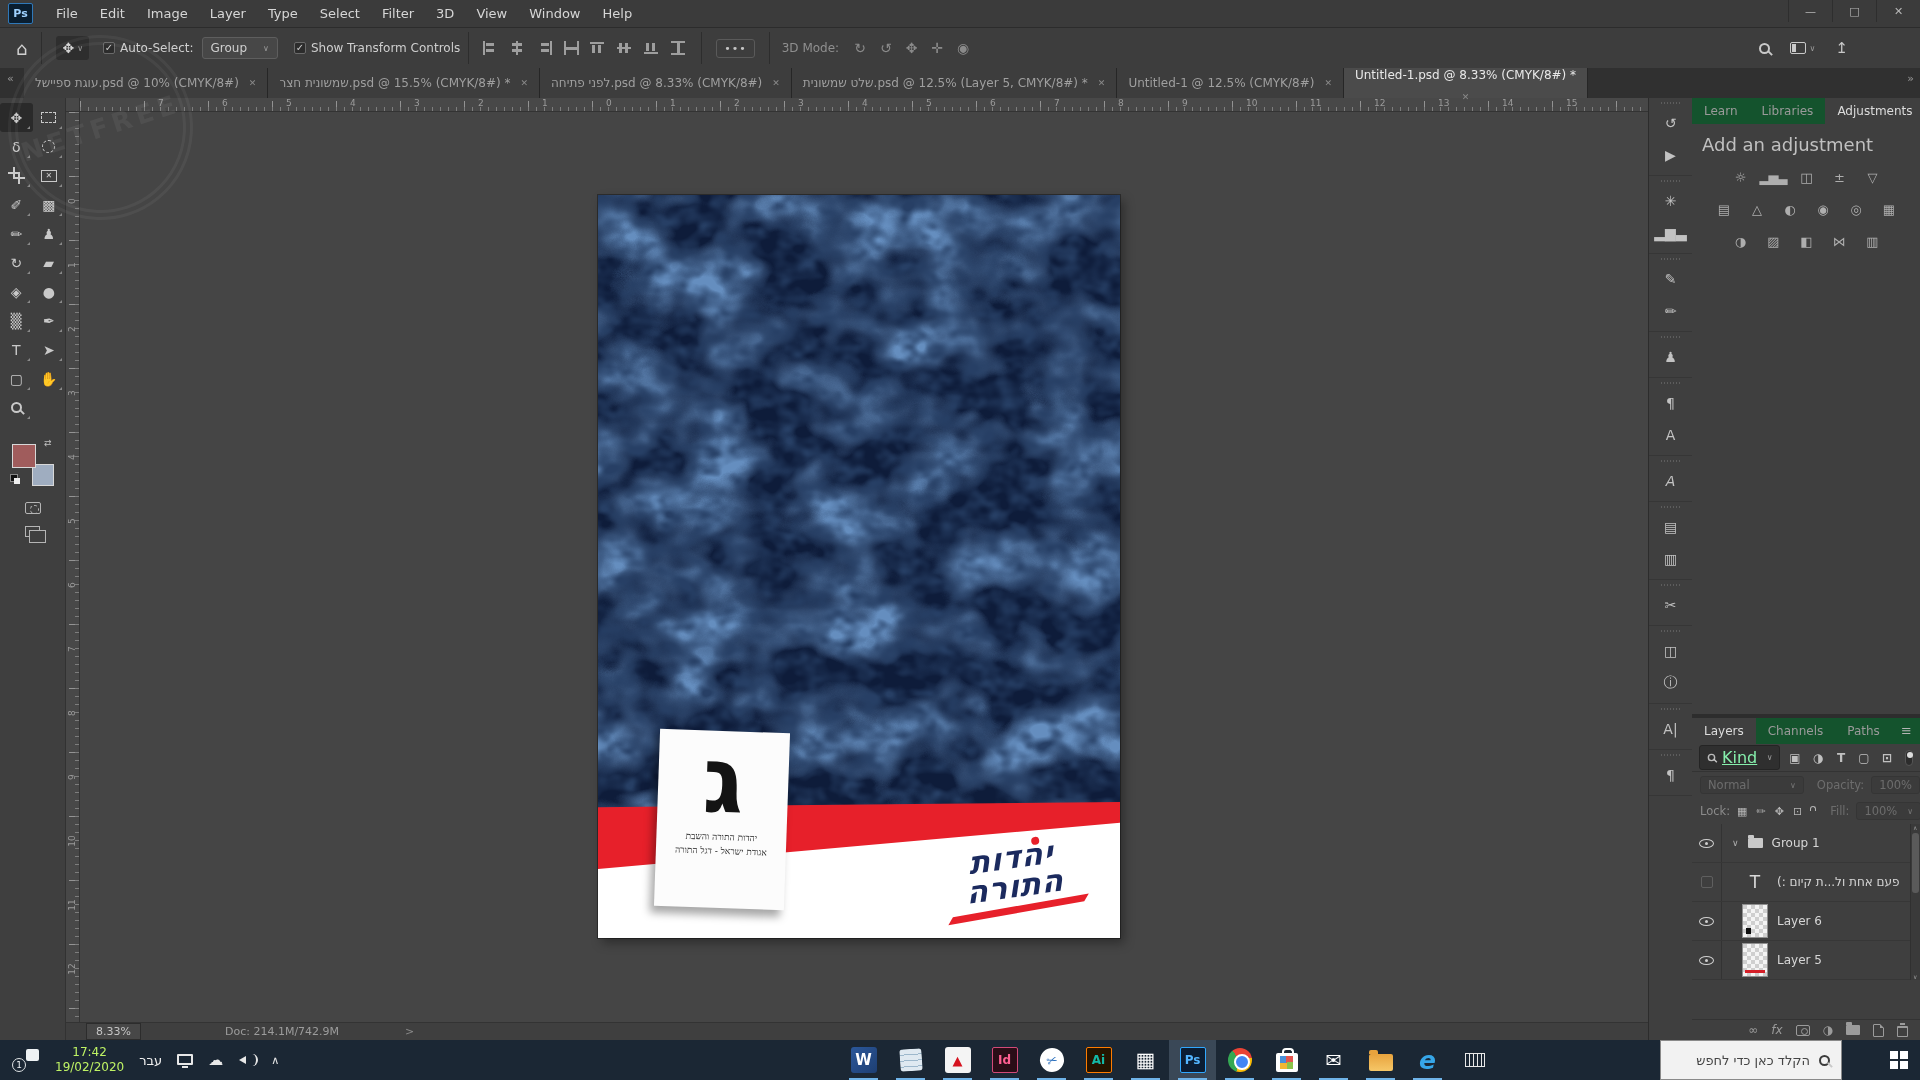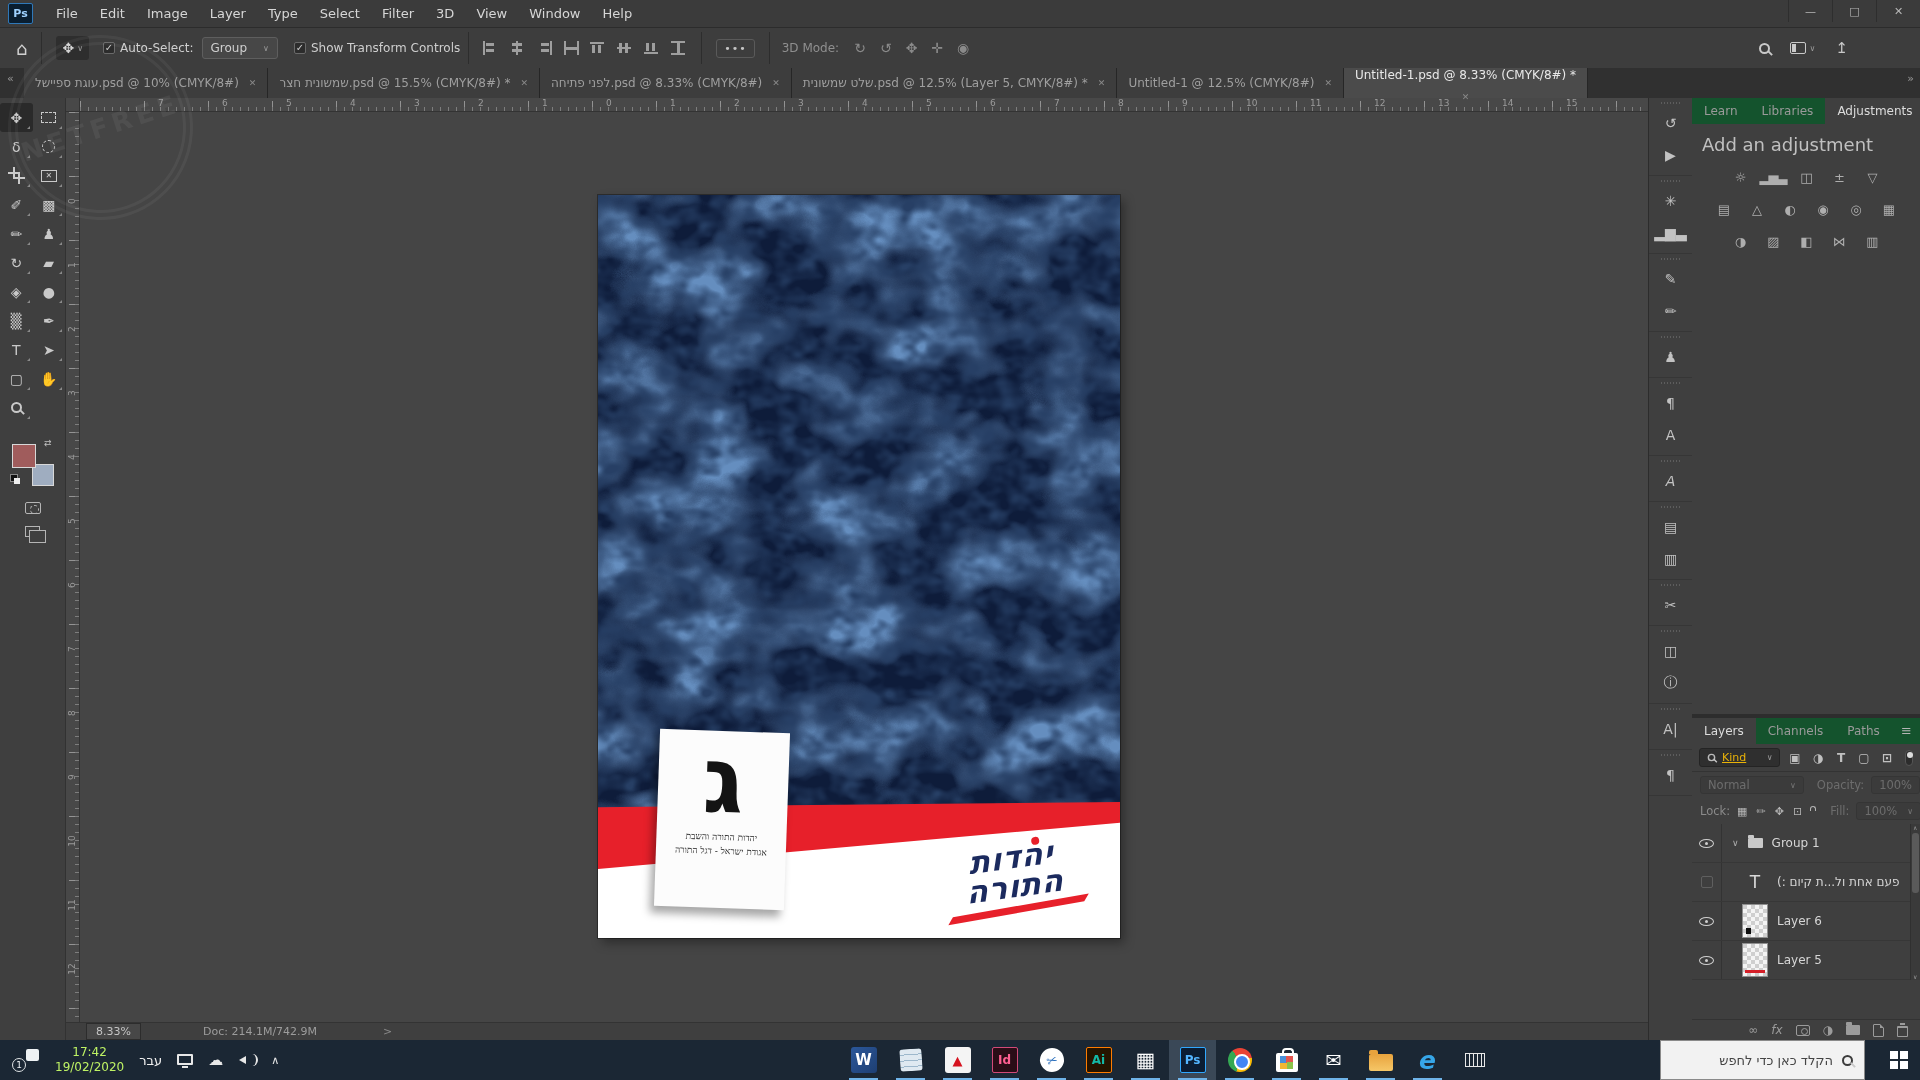--- a/index.html
+++ b/index.html
@@ -111,21 +111,21 @@
   .vote-letter { font-size:92px; line-height:1.05; font-weight:bold; color:#141414; margin-top:2px; }
   .vote-lines { direction:rtl; text-align:center; font-size:9px; line-height:1.6; color:#1c1c1c; font-family:"DejaVu Serif", serif; }
   .party-logo { position:absolute; left:336px; top:648px; width:164px; height:96px; transform:rotate(-8deg); text-align:center; z-index:3; }
   .logo-line { direction:rtl; font-size:31px; line-height:29px; font-weight:bold; font-style:italic; color:#1b2a5e; letter-spacing:1px; transform:skewX(-6deg); }
   .logo-dot { position:absolute; top:-3px; right:52px; width:8px; height:8px; background:#e7202a; border-radius:50%; }
   .logo-swoosh { width:138px; height:7px; background:#e7202a; margin:5px auto 0; transform:rotate(-2deg) skewX(-40deg); }
 
   .statusbar { position:absolute; left:66px; right:272px; bottom:0; height:18px; background:#3f3f3f; border-top:1px solid #333;
     display:flex; align-items:center; font-size:11px; color:#9c9c9c; }
   .zoom-field { background:#474747; border:1px solid #2c2c2c; color:#c5c5c5; padding:0 9px; margin-left:20px; line-height:15px; }
-  .doc-info { margin-left:62px; }
+  .doc-info { margin-left:84px; }
   .status-chev { margin-left:66px; color:#8a8a8a; }
 
   
   .dockstrip { position:absolute; left:1648px; top:0; width:44px; bottom:0; background:#3f3f3f; border-left:1px solid #2c2c2c; }
   .dock-group { border-bottom:1px solid #363636; padding:2px 0 4px; }
   .dock-group::before { content:""; display:block; height:2px; margin:2px 12px 3px; 
     background:repeating-linear-gradient(to right,#5d5d5d 0 1px,transparent 1px 3px); }
   .dock-icon { height:32px; display:flex; align-items:center; justify-content:center; color:#c2c2c2; font-size:14px; }
 
   
@@ -137,21 +137,21 @@
   .adjpanel { position:absolute; top:0; left:0; right:0; height:616px; }
   .adj-body { padding:8px 10px; }
   .add-label { font-size:18px; color:#c0c0c0; margin:2px 0 12px; }
   .adj-row { display:flex; justify-content:center; gap:9px; margin-bottom:12px; }
   .adj-icon { width:24px; height:20px; display:flex; align-items:center; justify-content:center; color:#aeaeae; font-size:13px; letter-spacing:-1px; }
   .panel-gap { position:absolute; top:616px; left:0; right:0; height:4px; background:#2d2d2d; }
   .layerspanel { position:absolute; top:620px; left:0; right:0; bottom:0; }
   .lfilter { height:28px; display:flex; align-items:center; gap:7px; padding:0 7px; border-bottom:1px solid #333; }
   .kind-box { display:flex; align-items:center; gap:5px; background:#2f2f2f; border:1px solid #242424; border-radius:3px; padding:2px 6px; width:96px; }
   .kind-box .s-zoom { transform:scale(.7); color:#bbb; border-color:#bbb; }
-  .kind-label { font-size:11px; color:#eab308; flex:1;text-decoration:underline; }
+  .kind-label { font-size:16px; color:#86efac; flex:1;text-decoration:underline; }
   .lficon { width:17px; display:flex; justify-content:center; color:#c0c0c0; font-size:12px; font-weight:bold; }
   .i-toggle { width:10px; height:16px; background:#2c2c2c; border:1px solid #555; border-radius:5px; position:relative; margin-left:2px; }
   .i-toggle::after { content:""; position:absolute; top:1px; left:1px; width:6px; height:6px; background:#ddd; border-radius:50%; }
   .lrow2 { height:26px; display:flex; align-items:center; gap:7px; padding:0 8px; font-size:11.5px; color:#8b8b8b; }
   .disabledrow { opacity:.6; }
   .well { background:#3a3a3a; border:1px solid #2f2f2f; border-radius:3px; padding:1px 7px; display:flex; align-items:center; gap:10px; }
   .lockicons { display:flex; align-items:center; gap:9px; color:#b5b5b5; font-size:11px; }
   .i-lock { width:8px; height:7px; background:#b5b5b5; border-radius:1px; position:relative; margin-top:4px; display:inline-block; }
   .i-lock::before { content:""; position:absolute; top:-4px; left:1px; width:4px; height:4px; border:1.5px solid #b5b5b5; border-bottom:none; border-radius:3px 3px 0 0; }
   .layerlist { position:relative; }
@@ -223,21 +223,21 @@
   .store { background:#fff; border-radius:2px; width:22px; height:19px; margin-top:5px; position:relative; }
   .store::before { content:""; position:absolute; top:-5px; left:6px; width:8px; height:6px; border:2px solid #fff; border-bottom:none; border-radius:4px 4px 0 0; }
   .store::after { content:""; position:absolute; left:4px; top:3px; width:13px; height:13px;
     background:conic-gradient(#e3554f 0 25%,#8bc24a 0 50%,#f2b632 0 75%,#4a90d9 0 100%); }
   .mail { color:#fff; font-size:19px; }
   .explorer { width:24px; height:17px; background:linear-gradient(#e8a33d,#f6c768); border-radius:2px; position:relative; margin-top:5px; }
   .explorer::before { content:""; position:absolute; top:-4px; left:0; width:9px; height:4px; background:#e8a33d; border-radius:2px 2px 0 0; }
   .edge { color:#36a6e8; font-size:25px; font-style:italic; }
   .taskview { width:20px; height:14px; border:1px solid #e8e8e8;
     background:repeating-linear-gradient(to right,transparent 0 3px,#e8e8e8 3px 4px); }
-  .searchbox { position:absolute; left:1660px; top:0; width:205px; height:40px; background:#f2f2f2; border:1px solid #8a8a8a;
+  .searchbox { position:absolute; left:1660px; top:0; width:182px; height:40px; background:#f2f2f2; border:1px solid #8a8a8a;
     display:flex; flex-direction:row-reverse; align-items:center; gap:9px; padding:0 11px; }
   .searchbox .s-zoom { color:#3c3c3c; border-color:#3c3c3c; }
   .search-text { direction:rtl; font-size:13px; color:#454545; }
   .startbtn { position:absolute; left:1878px; top:0; width:42px; height:40px; display:flex; align-items:center; justify-content:center; }
   .win-logo { display:grid; grid-template-columns:8px 8px; grid-template-rows:8px 8px; gap:1.5px; }
   .win-logo span { background:#fff; }
 </style>
 </head>
 <body>
 

